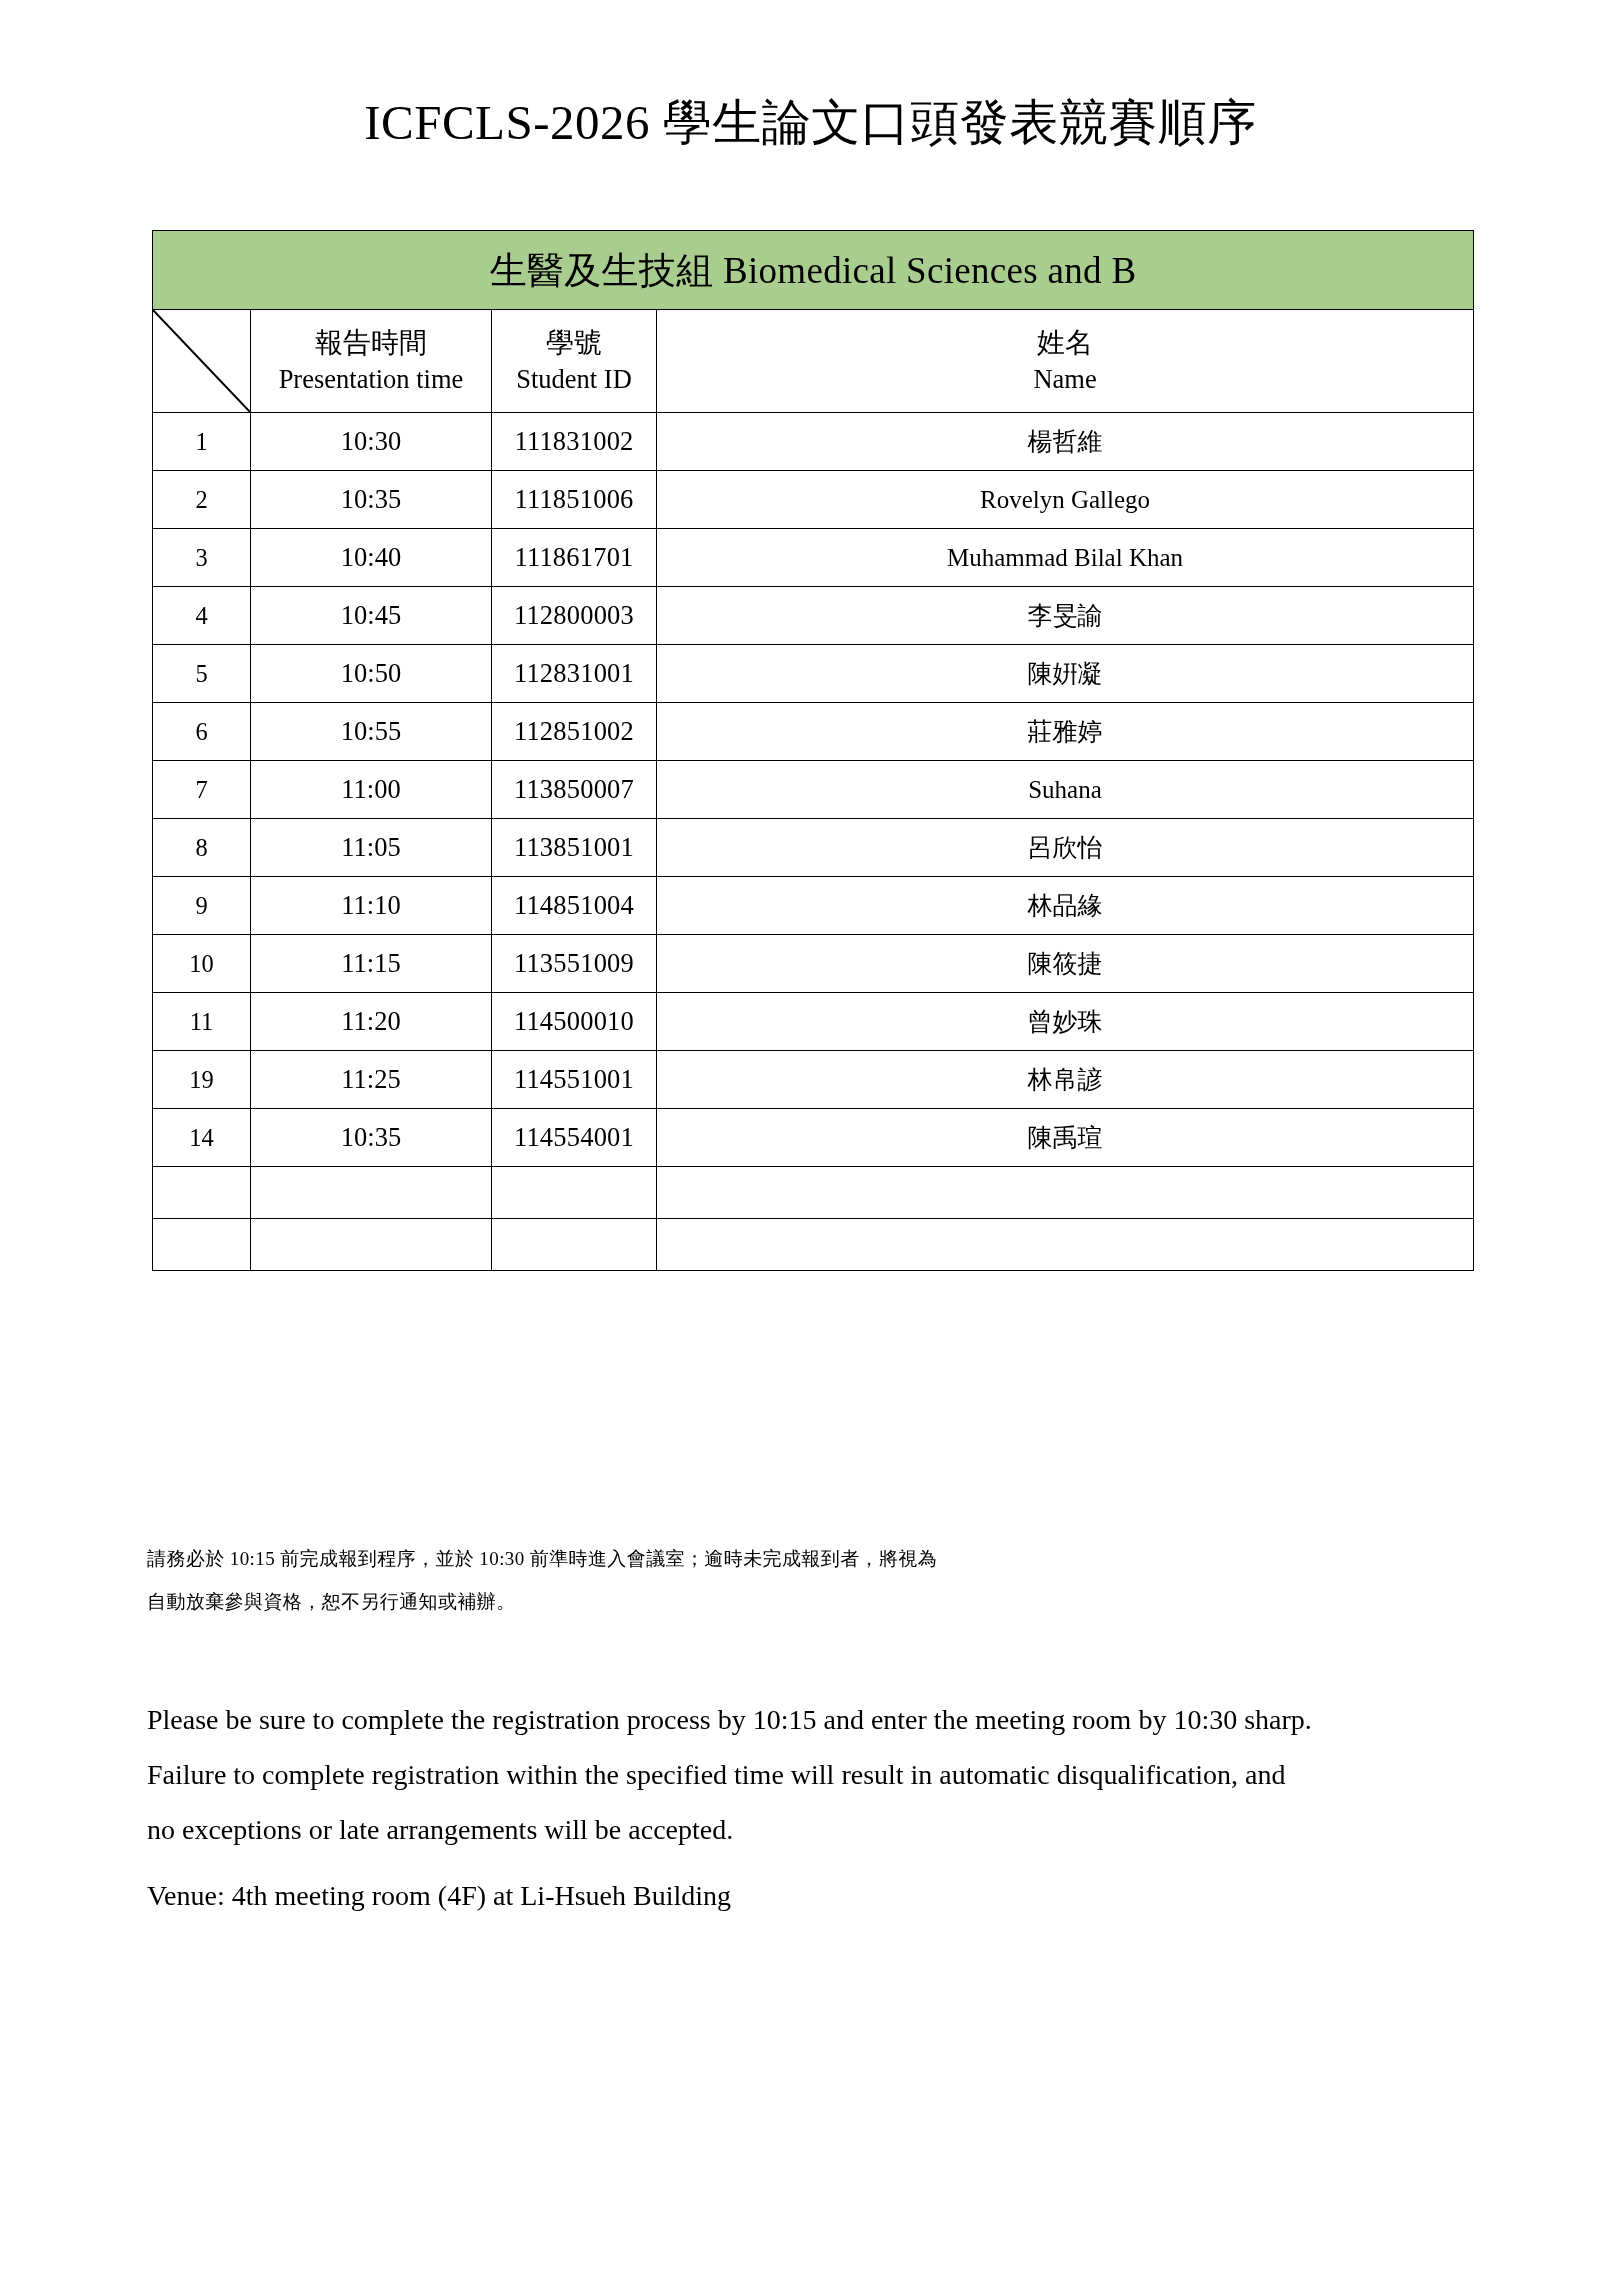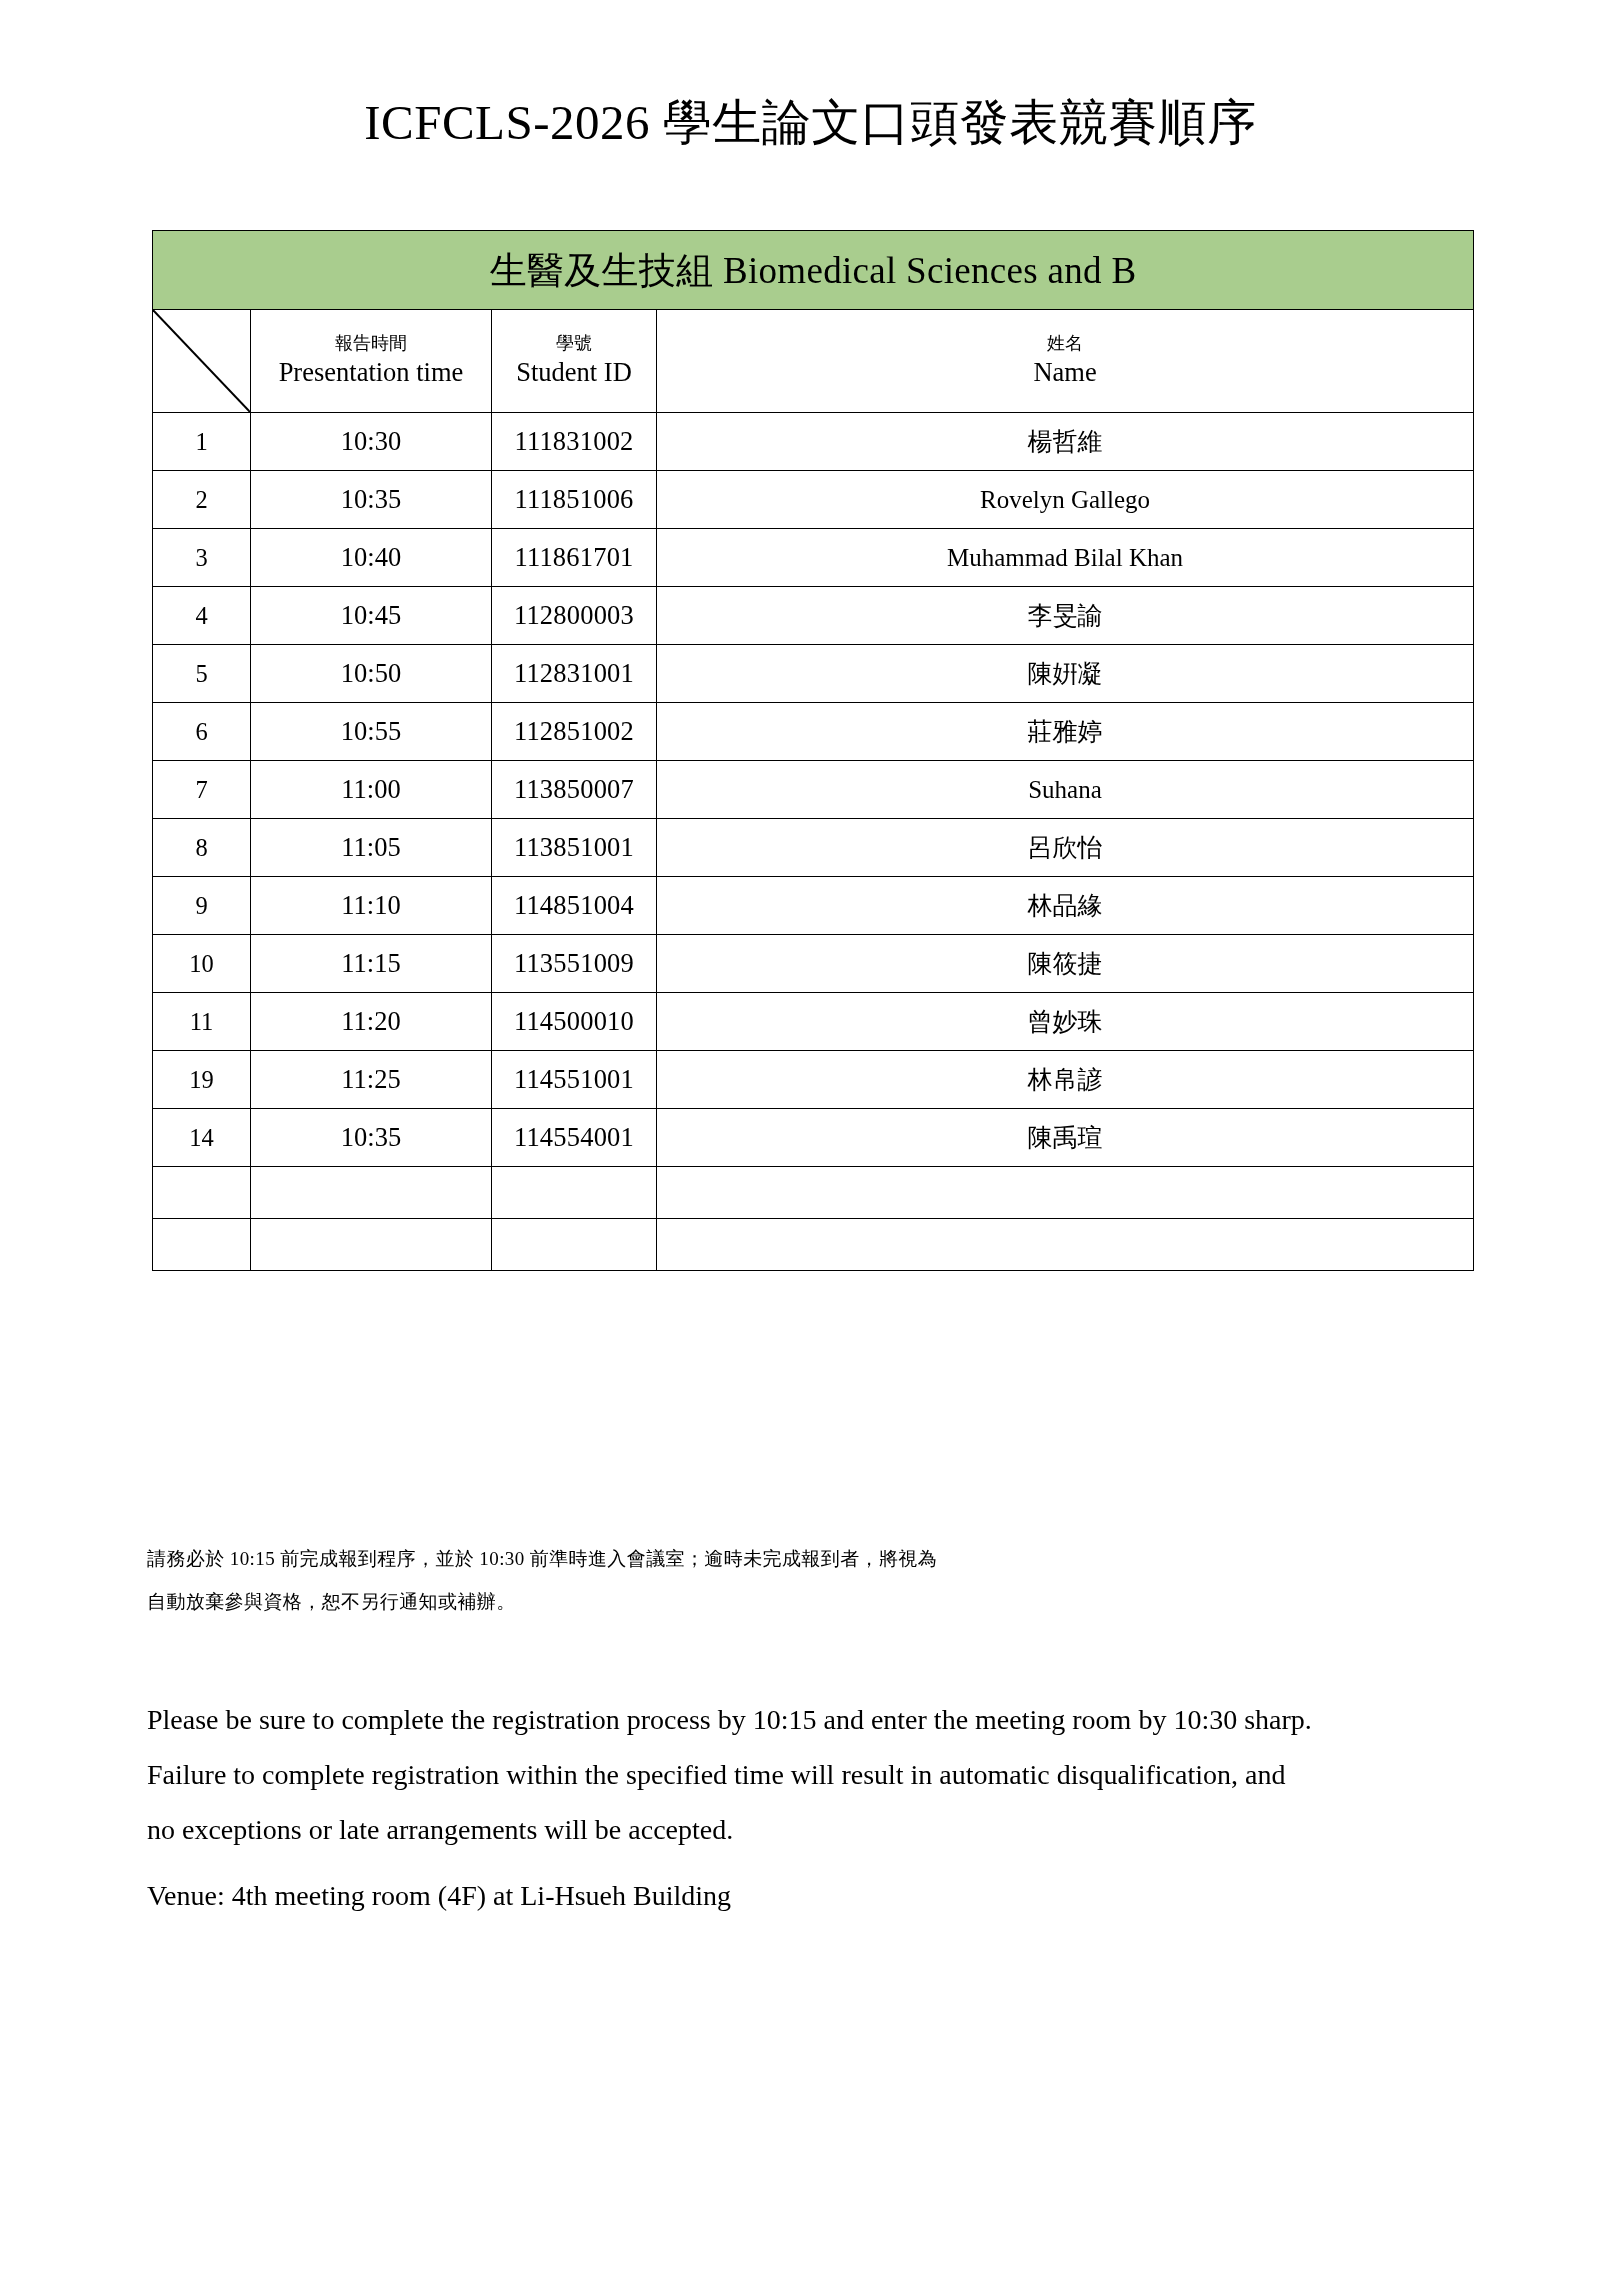--- a/index.html
+++ b/index.html
@@ -85,21 +85,21 @@
     height: 100%;
     display: block;
   }
 
   .head-cell {
     height: 102px;
     font-size: 25.5px;
     line-height: 1.35;
     padding: 5.9px 3.9px;
   }
-  .head-cell .zh { display: block; font-size: 18px; text-align: center; }
+  .head-cell .zh { display: block; font-size: 28px; text-align: center; }
   .head-cell .en { display: block; font-size: 26.5px; }
 
   td.data-no   { height: 57px; font-size: 24.5px; }
   td.data-time { font-size: 26.5px; }
   td.data-id   { font-size: 26.5px; letter-spacing: 0.2px; }
   td.data-name { font-size: 25px; }
 
   tr.blank-row td { height: 51px; }
 
   

